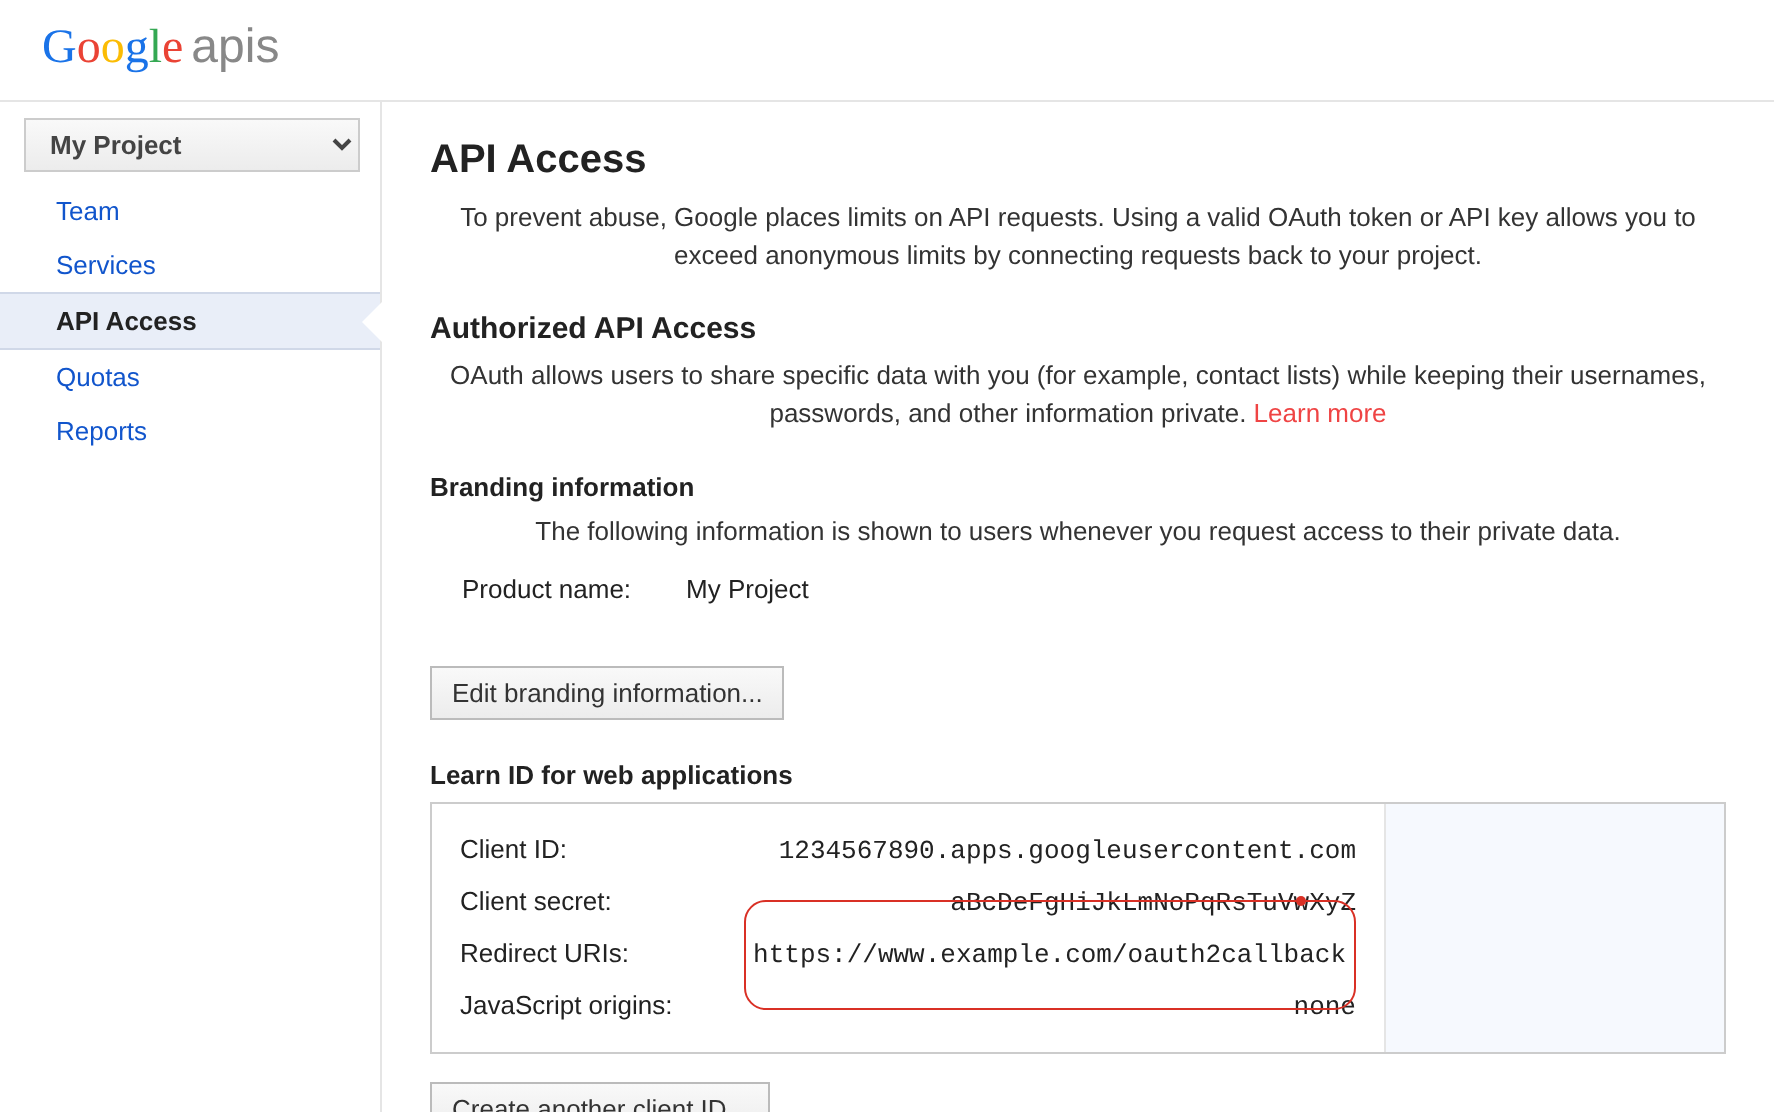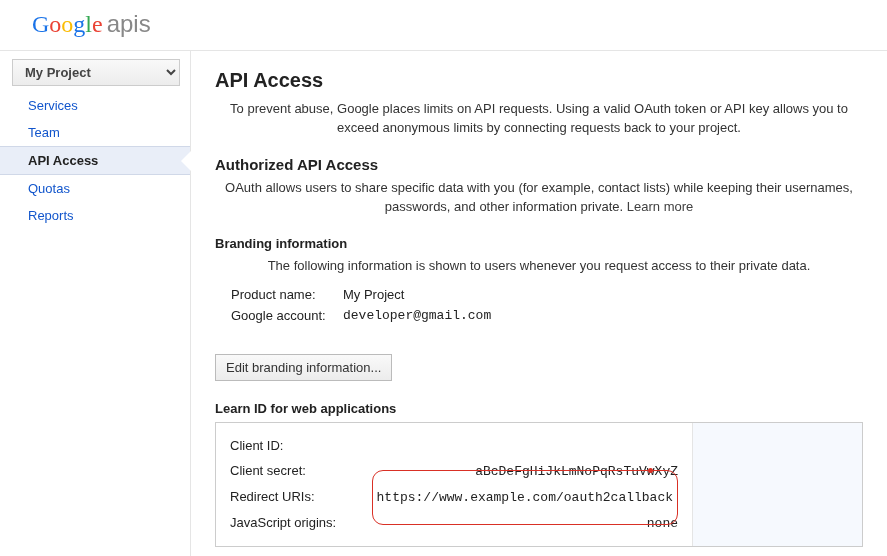--- a/index.html
+++ b/index.html
@@ -1,18 +1,18 @@
 <!DOCTYPE html>
 <html><head>
   <meta charset="utf-8">
   <style>
     * { box-sizing: border-box; margin: 0; padding: 0; }
     body { font-family: Arial, sans-serif; font-size: 13px; color: #222; background: #fff; width: 887px; }
     
-    .header { padding: 10px 20px 12px 32px; }
+    .header { padding: 10px 20px 12px 21px; }
     .logo { font-size: 24px; font-weight: normal; }
     .logo-g1 { color: #1a73e8; font-family: Georgia, serif; }
     .logo-o1 { color: #ea4335; font-family: Georgia, serif; }
     .logo-o2 { color: #fbbc04; font-family: Georgia, serif; }
     .logo-g2 { color: #1a73e8; font-family: Georgia, serif; }
     .logo-l  { color: #34a853; font-family: Georgia, serif; }
     .logo-e  { color: #ea4335; font-family: Georgia, serif; }
     .logo-apis { color: #888; font-weight: 300; font-family: Arial, sans-serif; margin-left: 4px; }
 
     .layout { display: flex; border-top: 1px solid #e5e5e5; }
@@ -32,21 +32,21 @@
       content: ""; position: absolute; right: -1px; top: 50%; transform: translateY(-50%);
       width: 0; height: 0; border-top: 10px solid transparent; border-bottom: 10px solid transparent;
       border-right: 10px solid #fff;
     }
 
     .content { flex: 1; padding: 18px 24px; }
     h1 { font-size: 20px; font-weight: bold; margin-bottom: 8px; }
     h2 { font-size: 15px; font-weight: bold; margin: 18px 0 6px 0; }
     h3 { font-size: 13px; font-weight: bold; margin: 20px 0 6px 0; }
     p  { font-size: 13px; color: #333; line-height: 1.45; text-align: center; }
-    a.link { color: #404040; text-decoration: none; cursor: pointer; }
+    a.link { color: #ef4444; text-decoration: none; cursor: pointer; }
 
     .kv { margin: 8px 0 24px 16px; font-size: 13px; }
     .kv-row { display: flex; padding: 3px 0; }
     .kv-label { width: 112px; color: #222; }
     .kv-value { font-family: "Courier New", monospace; }
 
     .btn {
       display: inline-block; padding: 5px 10px; font-size: 13px; border: 1px solid #bbb;
       background: linear-gradient(#f9f9f9, #ececec); color: #333; cursor: pointer;
       margin-top: 4px;
@@ -83,22 +83,22 @@
     <span class="logo-g1">G</span><span class="logo-o1">o</span><span class="logo-o2">o</span><span class="logo-g2">g</span><span class="logo-l">l</span><span class="logo-e">e</span><span class="logo-apis">apis</span>
   </span>
 </div>
 
 <div class="layout">
   <div class="sidebar">
     <select class="project-select">
       <option>My Project</option>
     </select>
     <ul class="nav">
+      <li>Team</li>
       <li>Services</li>
-      <li>Team</li>
       <li class="selected">API Access</li>
       <li>Quotas</li>
       <li>Reports</li>
     </ul>
   </div>
 
   <div class="content">
     <h1>API Access</h1>
     <p>To prevent abuse, Google places limits on API requests. Using a valid OAuth token or API key allows you to exceed anonymous limits by connecting requests back to your project.</p>
 
@@ -108,34 +108,31 @@
     </p>
 
     <h3>Branding information</h3>
     <p>The following information is shown to users whenever you request access to their private data.</p>
 
     <div class="kv">
       <div class="kv-row">
         <div class="kv-label">Product name:</div>
         <div>My Project</div>
       </div>
-      <div class="kv-row">
-        <div class="kv-label">Google account:</div>
-        <div class="kv-value">developer@gmail.com</div>
-      </div>
     </div>
 
     <button class="btn">Edit branding information...</button>
 
     <h3>Learn ID for web applications</h3>
 
     <div class="client-box">
       <div class="client-main">
         <div class="client-row">
           <div class="client-label">Client ID:</div>
+          <div class="client-value">1234567890.apps.googleusercontent.com</div>
         </div>
         <div class="client-row">
           <div class="client-label">Client secret:</div>
           <div class="client-value">aBcDeFgHiJkLmNoPqRsTuVwXyZ</div>
         </div>
         <div class="client-row">
           <div class="client-label">Redirect URIs:</div>
           <div><span class="client-value redirect-highlight">https://www.example.com/oauth2callback</span></div>
         </div>
         <div class="client-row">

